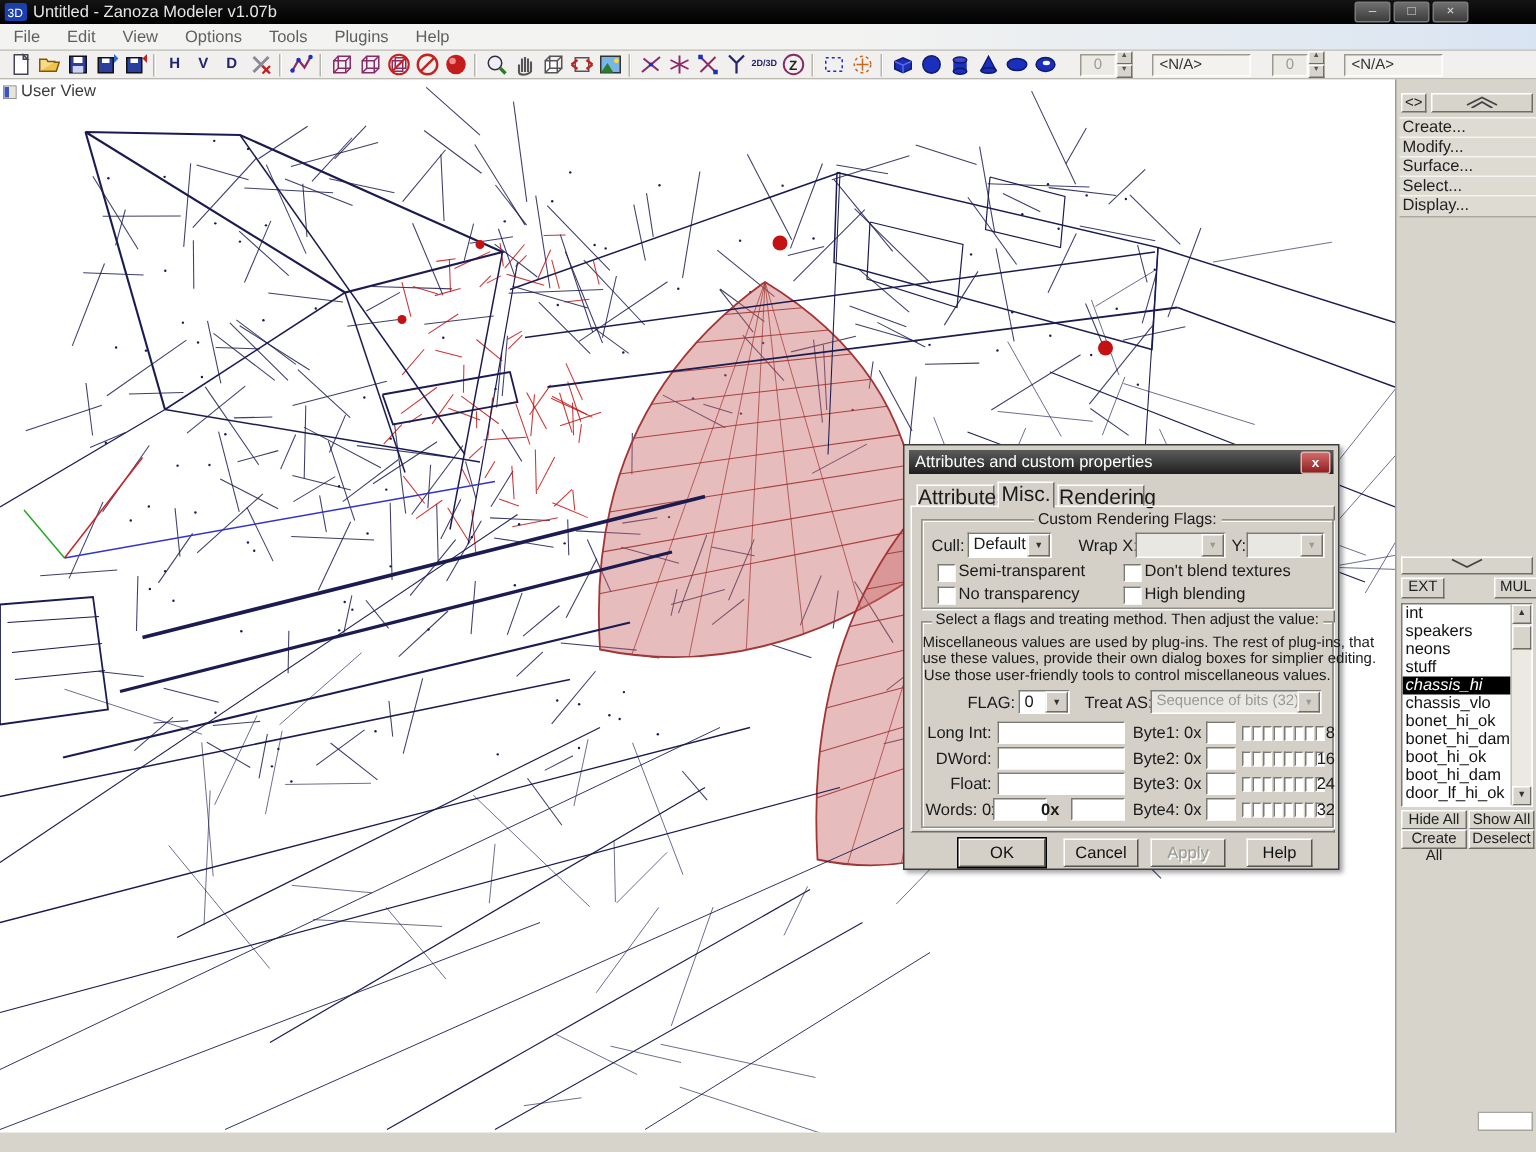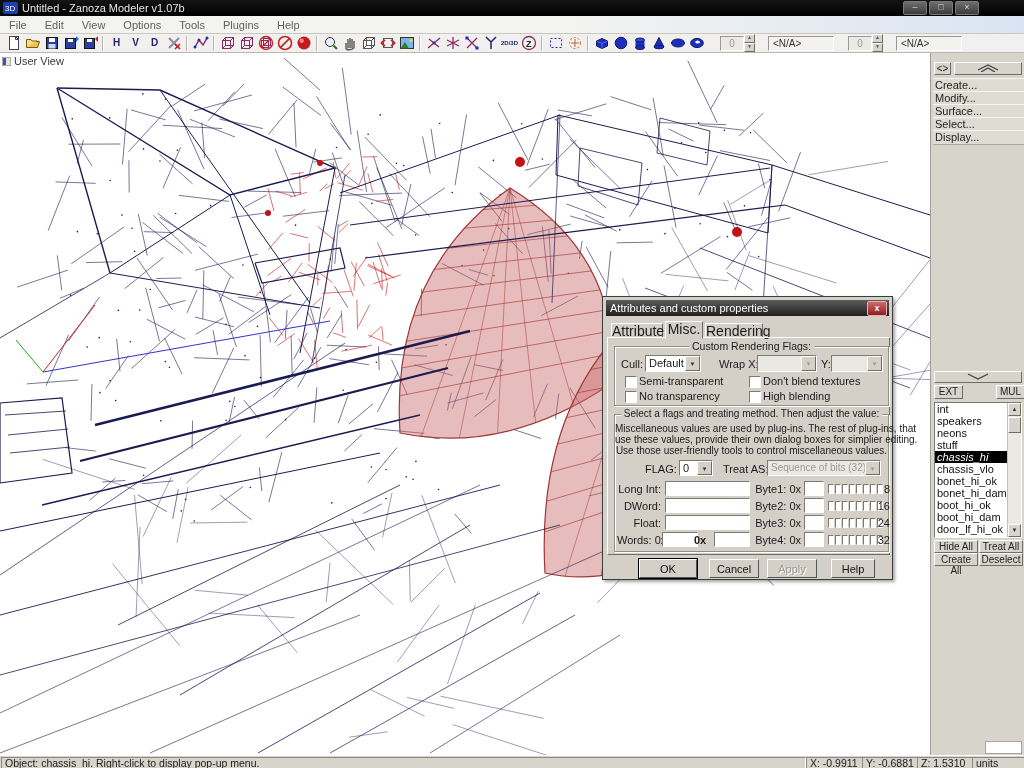--- a/index.html
+++ b/index.html
@@ -888,21 +888,21 @@
           <div class="list-item">door_lf_hi_ok</div>
         </div>
       <div class="lscroll">
         <div class="sbtn">▲</div>
         <div class="sthumb"></div>
         <div class="sbtn" style="position:absolute;bottom:0;">▼</div>
       </div>
     </div>
     <div id="actionbtns">
         <div class="btn3d actionbtn" style="left: 3px; top: 487px;">Hide All</div>
-        <div class="btn3d actionbtn" style="left: 48px; top: 487px;">Treat All</div>
+        <div class="btn3d actionbtn" style="left: 48px; top: 487px;">Show All</div>
         <div class="btn3d actionbtn" style="left: 3px; top: 500px;">Create All</div>
         <div class="btn3d actionbtn" style="left: 48px; top: 500px;">Deselect</div>
       </div>
   </div>
 
   <div class="abs dialog">
     <div class="dlg-title">
       <span>Attributes and custom properties</span>
     </div>
     <div class="dlg-close">x</div>
@@ -1027,20 +1027,13 @@
     </div>
     <div id="dlgbtns">
         <div class="dlgbtn default" style="left: 36px; width: 58px;">OK</div>
         <div class="dlgbtn" style="left: 106px; width: 50px;">Cancel</div>
         <div class="dlgbtn disabled" style="left: 164px; width: 50px;">Apply</div>
         <div class="dlgbtn" style="left: 228px; width: 44px;">Help</div>
       </div>
   </div>
 
   <div class="status-mini abs"></div>
-  <div class="abs statusbar">
-    <div class="status-panel" style="left:1px;width:800px;">Object: chassis_hi. Right-click to display pop-up menu.</div>
-    <div class="status-panel" style="left:806px;width:53px;">X: -0.9911</div>
-    <div class="status-panel" style="left:862px;width:52px;">Y: -0.6881</div>
-    <div class="status-panel" style="left:917px;width:52px;">Z: 1.5310</div>
-    <div class="status-panel" style="left:972px;width:49px;">units</div>
-  </div>
 </div>
 
 </body></html>

